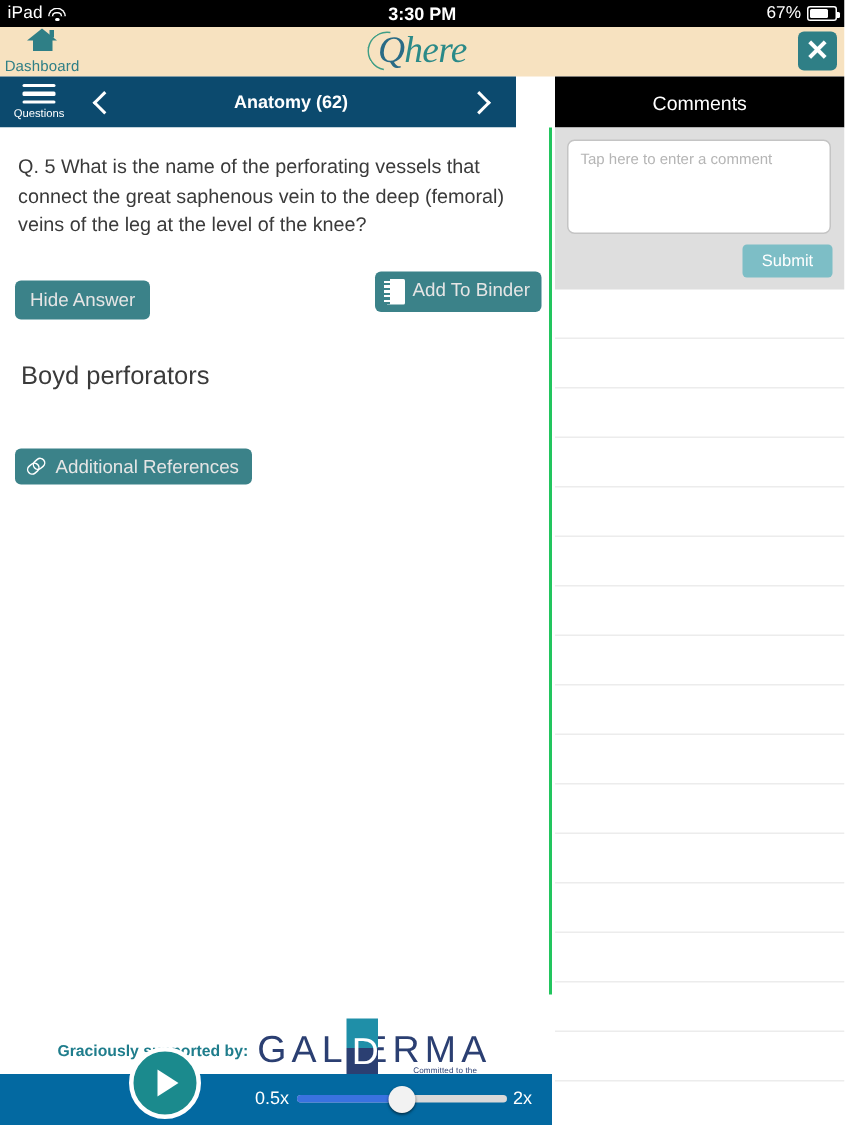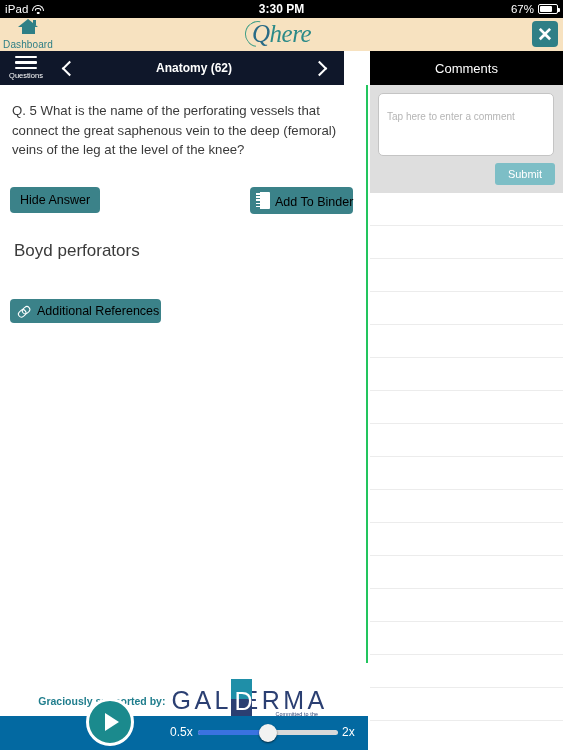--- a/index.html
+++ b/index.html
@@ -76,21 +76,21 @@
   .close-btn {
     position: absolute; right: 5px; top: 3px; width: 26px; height: 26px;
     background: #2f7f86; border-radius: 4px; color: #fff;
     display: flex; align-items: center; justify-content: center;
     font-size: 19px; font-weight: 700; cursor: pointer; line-height: 1;
   }
 
   
   .navbar {
     position: absolute; top: 51px; left: 0; width: 344px; height: 34px;
-    background: #0f172a; color: #fff;
+    background: #0c4a6e; color: #fff;
   }
   .menu-btn {
     position: absolute; left: 8px; top: 2px; width: 36px; height: 30px;
     display: flex; flex-direction: column; align-items: center; justify-content: center;
     cursor: pointer;
   }
   .hamb { width: 22px; }
   .hamb b { display: block; height: 2.5px; background: #fff; margin-bottom: 3px; border-radius: 1px; }
   .hamb b:last-child { margin-bottom: 0; }
   .menu-lbl { font-size: 7.5px; color: #fff; margin-top: 2px; }
@@ -113,38 +113,38 @@
   
   .content {
     position: absolute; top: 85px; left: 0; width: 368px; height: 578px;
     background: #fff; border-right: 2px solid #22c55e;
   }
   .question-text {
     position: absolute; left: 12px; top: 16px; width: 340px;
     font-size: 13.2px; color: #3a3a3a; line-height: 19.5px;
   }
   .btn {
-    background: #3b8289; color: #000000; border: none; border-radius: 4px;
+    background: #3b8289; color: #e5e5e5; border: none; border-radius: 4px;
     font-size: 12.5px; font-family: "Liberation Sans", sans-serif;
-    padding: 6px 10px; cursor: pointer; display: inline-flex; align-items: flex-end; gap: 5px;
+    padding: 6px 10px; cursor: pointer; display: inline-flex; align-items: flex-start; gap: 5px;
   }
   .hide-answer-btn { position: absolute; left: 10px; top: 102px; }
-  .binder-btn { position: absolute; left: 250px; top: 102px; padding: 5px 0 5px 6px; }
+  .binder-btn { position: absolute; left: 250px; top: 96px; padding: 5px 8px 5px 6px; }
   .binder-ico {
     width: 14px; height: 17px; background: #fff; border-radius: 1px;
     position: relative; border-left: 4px solid #3b8289; flex: none;
   }
   .binder-ico::before {
     content:""; position:absolute; left:-4px; top:1px; bottom:1px; width:4px;
     background: repeating-linear-gradient(to bottom, #fff 0 1.6px, #3b8289 1.6px 3.2px);
   }
   .answer-text {
     position: absolute; left: 14px; top: 156px; font-size: 17px; color: #3a3a3a;
   }
-  .refs-btn { position: absolute; left: 10px; top: 214px; padding: 5px 2px 5px 7px; }
+  .refs-btn { position: absolute; left: 10px; top: 214px; padding: 5px 9px 5px 7px; }
   .link-ico {
     width: 15px; height: 13px; position: relative; flex: none; transform: rotate(-40deg);
   }
   .link-ico b, .link-ico i {
     position: absolute; width: 9px; height: 6.5px; border: 1.8px solid #fff; border-radius: 4px;
   }
   .link-ico b { left: 0; top: 3px; }
   .link-ico i { left: 5px; top: 3px; }
 
   
@@ -216,21 +216,21 @@
     font-size: 13px;
   }
   .comment-compose {
     position: absolute; top: 34px; left: 0; width: 193px; height: 108px;
     background: #dedede;
   }
   .comment-box {
     position: absolute; left: 8px; top: 8px; width: 176px; height: 63px;
     background: #fff; border: 1px solid #c4c4c4; border-radius: 5px;
     font-size: 10px; color: #aaa; font-family: "Liberation Sans", sans-serif;
-    padding: 17px 8px; resize: none; outline: none;
+    padding: 7px 8px; resize: none; outline: none;
   }
   .comment-box::placeholder { color: #b5b5b5; }
   .submit-btn {
     position: absolute; right: 8px; top: 78px; width: 60px; height: 22px;
     background: #7dbec6; color: #fff; border: none; border-radius: 3px;
     font-size: 11px; font-family: "Liberation Sans", sans-serif; cursor: pointer;
   }
   .comment-rows { position: absolute; top: 142px; left: 0; width: 193px; height: 557px; }
   .comment-row { height: 33px; border-bottom: 1px solid #ececec; }
 </style>

